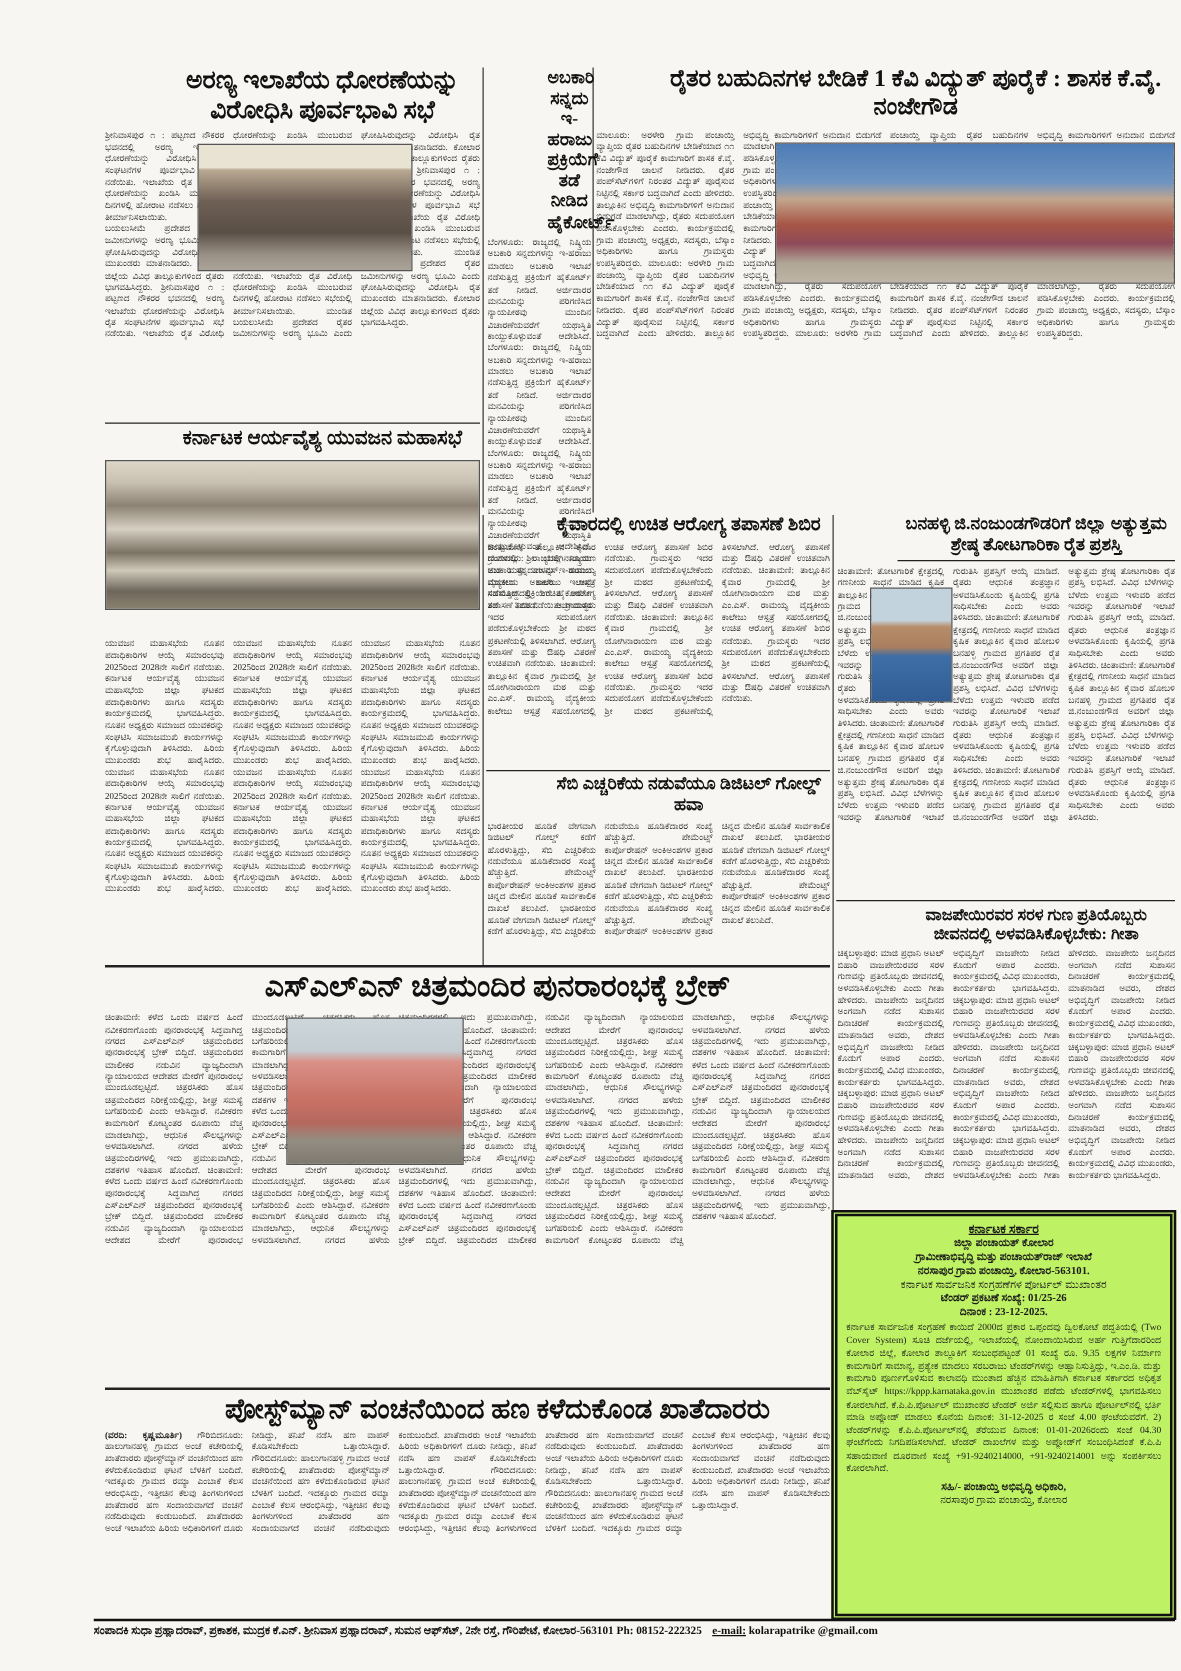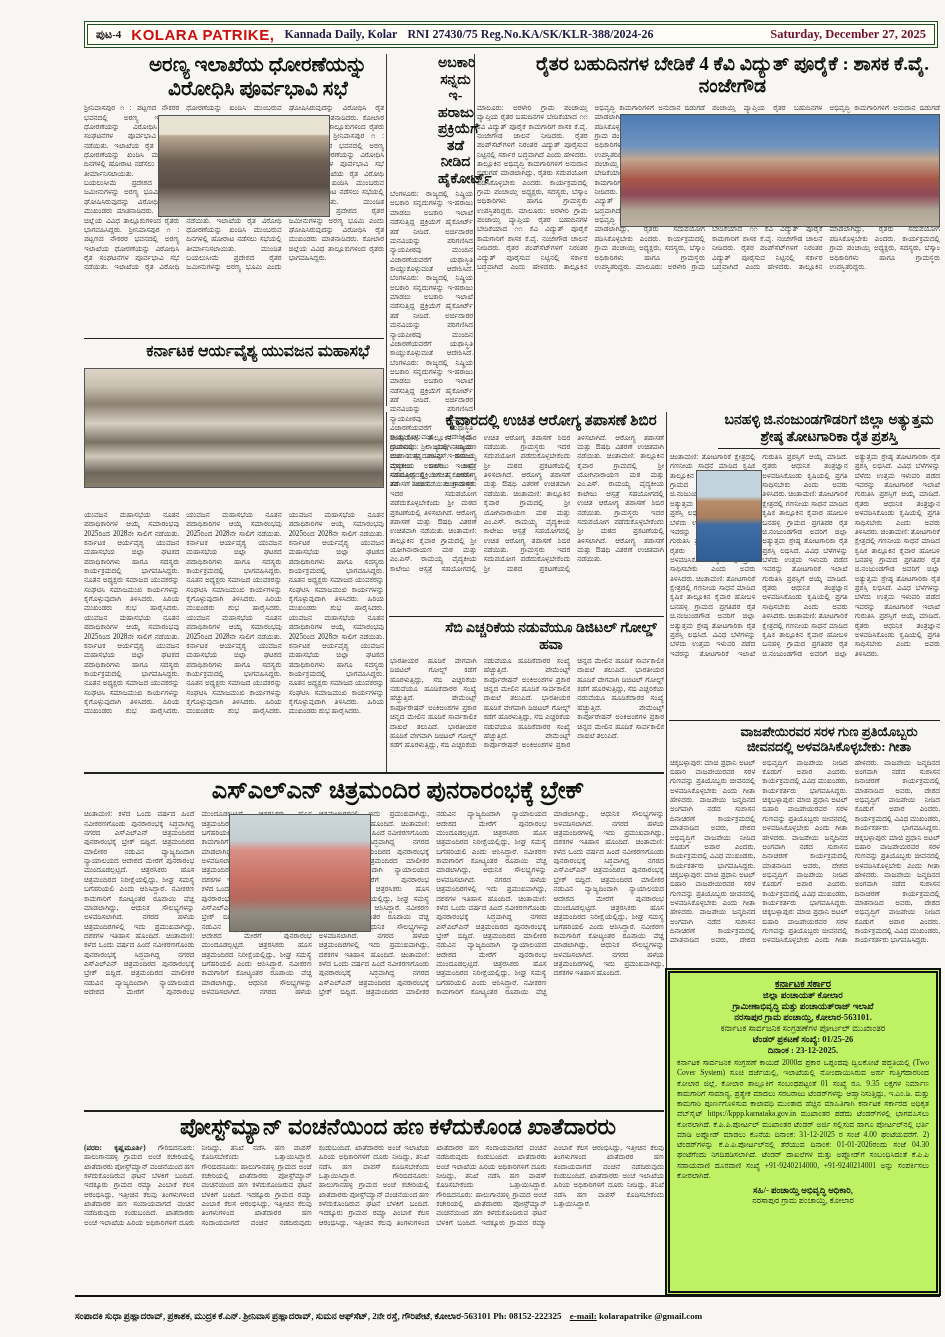--- a/index.html
+++ b/index.html
@@ -35,35 +35,28 @@
           border:5px double #111;background:#bef264;padding:5px 7px;box-sizing:border-box;overflow:hidden;}
   .notice .c{text-align:center;font-weight:bold;}
   .n-title{font-size:10px;text-decoration:underline;}
   .n-line{font-size:8.6px;}
   .n-sub{font-size:8.6px;font-weight:bold;text-decoration:underline;text-align:center;margin-top:2px;}
   .n-body{font-size:7.6px;line-height:1.35;text-align:justify;margin-top:2px;}
   .n-sign{font-size:8.6px;font-weight:bold;text-align:center;margin-top:4px;}
   .n-sign2{font-size:8.2px;text-align:center;}
   
   .footer{position:absolute;left:75px;top:1295px;width:865px;border-top:2px solid #111;
-          padding-top:14px;font-size:9px;font-weight:bold;color:#111;white-space:nowrap;overflow:hidden;}
+          padding-top:2px;font-size:9px;font-weight:bold;color:#111;white-space:nowrap;overflow:hidden;}
   .footer .em-label{text-decoration:underline;}
 </style>
 </head>
 <body>
 
 <div class="sheet">
 
-  <div class="masthead">
-    <span class="mh-page">ಪುಟ-4</span>
-    <span class="mh-brand">KOLARA PATRIKE,</span>
-    <span class="mh-sub">Kannada Daily, Kolar</span>
-    <span class="mh-reg">RNI 27430/75 Reg.No.KA/SK/KLR-388/2024-26</span>
-    <span class="mh-date">Saturday, December 27, 2025</span>
-  </div>
 
   <div class="vrule" style="left:386px;top:54px;height:352px;"></div>
   <div class="vrule" style="left:474px;top:54px;height:356px;"></div>
   <div class="vrule" style="left:386px;top:412px;height:360px;"></div>
   <div class="vrule" style="left:666px;top:412px;height:883px;"></div>
   <div class="hrule" style="left:84px;top:338px;width:300px;"></div>
   <div class="hrule" style="left:389px;top:616px;width:275px;"></div>
   <div class="hrule" style="left:669px;top:720px;width:271px;"></div>
   <div class="hrule thick" style="left:84px;top:772px;width:580px;"></div>
   <div class="hrule thick" style="left:84px;top:1110px;width:580px;"></div>
@@ -73,21 +66,21 @@
     <div class="body-text" style="margin-top:4px;height:225px;column-count:3;">ಶ್ರೀನಿವಾಸಪುರ ೧ : ಪಟ್ಟಣದ ನೌಕರರ ಭವನದಲ್ಲಿ ಅರಣ್ಯ ಇಲಾಖೆಯ ಧೋರಣೆಯನ್ನು ವಿರೋಧಿಸಿ ರೈತ ಸಂಘಟನೆಗಳ ಪೂರ್ವಭಾವಿ ಸಭೆ ನಡೆಯಿತು. ಇಲಾಖೆಯ ರೈತ ವಿರೋಧಿ ಧೋರಣೆಯನ್ನು ಖಂಡಿಸಿ ಮುಂಬರುವ ದಿನಗಳಲ್ಲಿ ಹೋರಾಟ ನಡೆಸಲು ಸಭೆಯಲ್ಲಿ ತೀರ್ಮಾನಿಸಲಾಯಿತು. ಮುಂಡಿತ ಬಯಲುಸೀಮೆ ಪ್ರದೇಶದ ರೈತರ ಜಮೀನುಗಳನ್ನು ಅರಣ್ಯ ಭೂಮಿ ಎಂದು ಘೋಷಿಸಿರುವುದನ್ನು ವಿರೋಧಿಸಿ ರೈತ ಮುಖಂಡರು ಮಾತನಾಡಿದರು. ಕೋಲಾರ ಜಿಲ್ಲೆಯ ವಿವಿಧ ತಾಲ್ಲೂಕುಗಳಿಂದ ರೈತರು ಭಾಗವಹಿಸಿದ್ದರು. ಶ್ರೀನಿವಾಸಪುರ ೧ : ಪಟ್ಟಣದ ನೌಕರರ ಭವನದಲ್ಲಿ ಅರಣ್ಯ ಇಲಾಖೆಯ ಧೋರಣೆಯನ್ನು ವಿರೋಧಿಸಿ ರೈತ ಸಂಘಟನೆಗಳ ಪೂರ್ವಭಾವಿ ಸಭೆ ನಡೆಯಿತು. ಇಲಾಖೆಯ ರೈತ ವಿರೋಧಿ ಧೋರಣೆಯನ್ನು ಖಂಡಿಸಿ ಮುಂಬರುವ ದಿನಗಳಲ್ಲಿ ಹೋರಾಟ ನಡೆಸಲು ಸಭೆಯಲ್ಲಿ ತೀರ್ಮಾನಿಸಲಾಯಿತು. ಮುಂಡಿತ ಬಯಲುಸೀಮೆ ಪ್ರದೇಶದ ರೈತರ ಜಮೀನುಗಳನ್ನು ಅರಣ್ಯ ಭೂಮಿ ಎಂದು ಘೋಷಿಸಿರುವುದನ್ನು ವಿರೋಧಿಸಿ ರೈತ ಮುಖಂಡರು ಮಾತನಾಡಿದರು. ಕೋಲಾರ ಜಿಲ್ಲೆಯ ವಿವಿಧ ತಾಲ್ಲೂಕುಗಳಿಂದ ರೈತರು ಭಾಗವಹಿಸಿದ್ದರು. ಶ್ರೀನಿವಾಸಪುರ ೧ : ಪಟ್ಟಣದ ನೌಕರರ ಭವನದಲ್ಲಿ ಅರಣ್ಯ ಇಲಾಖೆಯ ಧೋರಣೆಯನ್ನು ವಿರೋಧಿಸಿ ರೈತ ಸಂಘಟನೆಗಳ ಪೂರ್ವಭಾವಿ ಸಭೆ ನಡೆಯಿತು. ಇಲಾಖೆಯ ರೈತ ವಿರೋಧಿ ಧೋರಣೆಯನ್ನು ಖಂಡಿಸಿ ಮುಂಬರುವ ದಿನಗಳಲ್ಲಿ ಹೋರಾಟ ನಡೆಸಲು ಸಭೆಯಲ್ಲಿ ತೀರ್ಮಾನಿಸಲಾಯಿತು. ಮುಂಡಿತ ಬಯಲುಸೀಮೆ ಪ್ರದೇಶದ ರೈತರ ಜಮೀನುಗಳನ್ನು ಅರಣ್ಯ ಭೂಮಿ ಎಂದು ಘೋಷಿಸಿರುವುದನ್ನು ವಿರೋಧಿಸಿ ರೈತ ಮುಖಂಡರು ಮಾತನಾಡಿದರು. ಕೋಲಾರ ಜಿಲ್ಲೆಯ ವಿವಿಧ ತಾಲ್ಲೂಕುಗಳಿಂದ ರೈತರು ಭಾಗವಹಿಸಿದ್ದರು. ಶ್ರೀನಿವಾಸಪುರ ೧ : ಪಟ್ಟಣದ ನೌಕರರ ಭವನದಲ್ಲಿ ಅರಣ್ಯ ಇಲಾಖೆಯ ಧೋರಣೆಯನ್ನು ವಿರೋಧಿಸಿ ರೈತ ಸಂಘಟನೆಗಳ ಪೂರ್ವಭಾವಿ ಸಭೆ ನಡೆಯಿತು. ಇಲಾಖೆಯ ರೈತ ವಿರೋಧಿ ಧೋರಣೆಯನ್ನು ಖಂಡಿಸಿ ಮುಂಬರುವ ದಿನಗಳಲ್ಲಿ ಹೋರಾಟ ನಡೆಸಲು ಸಭೆಯಲ್ಲಿ ತೀರ್ಮಾನಿಸಲಾಯಿತು. ಮುಂಡಿತ ಬಯಲುಸೀಮೆ ಪ್ರದೇಶದ ರೈತರ ಜಮೀನುಗಳನ್ನು ಅರಣ್ಯ ಭೂಮಿ ಎಂದು ಘೋಷಿಸಿರುವುದನ್ನು ವಿರೋಧಿಸಿ ರೈತ ಮುಖಂಡರು ಮಾತನಾಡಿದರು. ಕೋಲಾರ ಜಿಲ್ಲೆಯ ವಿವಿಧ ತಾಲ್ಲೂಕುಗಳಿಂದ ರೈತರು ಭಾಗವಹಿಸಿದ್ದರು.</div>
     <div class="photo ph-meeting" style="left:74px;top:62px;width:172px;height:102px;"></div>
   </div>
 
   <div class="art" style="left:390px;top:55px;width:83px;height:350px;">
     <div class="hl" style="font-size:14px;">ಅಬಕಾರಿ ಸನ್ನದು ಇ-ಹರಾಜು ಪ್ರಕ್ರಿಯೆಗೆ ತಡೆ ನೀಡಿದ ಹೈಕೋರ್ಟ್</div>
     <div class="body-text" style="margin-top:3px;height:300px;column-count:1;">ಬೆಂಗಳೂರು: ರಾಜ್ಯದಲ್ಲಿ ನಿಷ್ಕ್ರಿಯ ಅಬಕಾರಿ ಸನ್ನದುಗಳನ್ನು ಇ-ಹರಾಜು ಮಾಡಲು ಅಬಕಾರಿ ಇಲಾಖೆ ನಡೆಸುತ್ತಿದ್ದ ಪ್ರಕ್ರಿಯೆಗೆ ಹೈಕೋರ್ಟ್ ತಡೆ ನೀಡಿದೆ. ಅರ್ಜಿದಾರರ ಮನವಿಯನ್ನು ಪರಿಗಣಿಸಿದ ನ್ಯಾಯಪೀಠವು ಮುಂದಿನ ವಿಚಾರಣೆಯವರೆಗೆ ಯಥಾಸ್ಥಿತಿ ಕಾಯ್ದುಕೊಳ್ಳುವಂತೆ ಆದೇಶಿಸಿದೆ. ಬೆಂಗಳೂರು: ರಾಜ್ಯದಲ್ಲಿ ನಿಷ್ಕ್ರಿಯ ಅಬಕಾರಿ ಸನ್ನದುಗಳನ್ನು ಇ-ಹರಾಜು ಮಾಡಲು ಅಬಕಾರಿ ಇಲಾಖೆ ನಡೆಸುತ್ತಿದ್ದ ಪ್ರಕ್ರಿಯೆಗೆ ಹೈಕೋರ್ಟ್ ತಡೆ ನೀಡಿದೆ. ಅರ್ಜಿದಾರರ ಮನವಿಯನ್ನು ಪರಿಗಣಿಸಿದ ನ್ಯಾಯಪೀಠವು ಮುಂದಿನ ವಿಚಾರಣೆಯವರೆಗೆ ಯಥಾಸ್ಥಿತಿ ಕಾಯ್ದುಕೊಳ್ಳುವಂತೆ ಆದೇಶಿಸಿದೆ. ಬೆಂಗಳೂರು: ರಾಜ್ಯದಲ್ಲಿ ನಿಷ್ಕ್ರಿಯ ಅಬಕಾರಿ ಸನ್ನದುಗಳನ್ನು ಇ-ಹರಾಜು ಮಾಡಲು ಅಬಕಾರಿ ಇಲಾಖೆ ನಡೆಸುತ್ತಿದ್ದ ಪ್ರಕ್ರಿಯೆಗೆ ಹೈಕೋರ್ಟ್ ತಡೆ ನೀಡಿದೆ. ಅರ್ಜಿದಾರರ ಮನವಿಯನ್ನು ಪರಿಗಣಿಸಿದ ನ್ಯಾಯಪೀಠವು ಮುಂದಿನ ವಿಚಾರಣೆಯವರೆಗೆ ಯಥಾಸ್ಥಿತಿ ಕಾಯ್ದುಕೊಳ್ಳುವಂತೆ ಆದೇಶಿಸಿದೆ. ಬೆಂಗಳೂರು: ರಾಜ್ಯದಲ್ಲಿ ನಿಷ್ಕ್ರಿಯ ಅಬಕಾರಿ ಸನ್ನದುಗಳನ್ನು ಇ-ಹರಾಜು ಮಾಡಲು ಅಬಕಾರಿ ಇಲಾಖೆ ನಡೆಸುತ್ತಿದ್ದ ಪ್ರಕ್ರಿಯೆಗೆ ಹೈಕೋರ್ಟ್ ತಡೆ ನೀಡಿದೆ. ಅರ್ಜಿದಾರರ ಮನವಿಯನ್ನು ಪರಿಗಣಿಸಿದ ನ್ಯಾಯಪೀಠವು ಮುಂದಿನ ವಿಚಾರಣೆಯವರೆಗೆ ಯಥಾಸ್ಥಿತಿ ಕಾಯ್ದುಕೊಳ್ಳುವಂತೆ ಆದೇಶಿಸಿದೆ.</div>
   </div>
 
   <div class="art" style="left:477px;top:53px;width:463px;height:360px;">
-    <div class="hl" style="font-size:19px;">ರೈತರ ಬಹುದಿನಗಳ ಬೇಡಿಕೆ 4 ಕೆವಿ ವಿದ್ಯುತ್ ಪೂರೈಕೆ : ಶಾಸಕ ಕೆ.ವೈ. ನಂಜೇಗೌಡ</div>
+    <div class="hl" style="font-size:19px;">ರೈತರ ಬಹುದಿನಗಳ ಬೇಡಿಕೆ 1 ಕೆವಿ ವಿದ್ಯುತ್ ಪೂರೈಕೆ : ಶಾಸಕ ಕೆ.ವೈ. ನಂಜೇಗೌಡ</div>
     <div class="body-text" style="margin-top:6px;height:298px;column-count:4;">ಮಾಲೂರು: ಅರಳೇರಿ ಗ್ರಾಮ ಪಂಚಾಯ್ತಿ ವ್ಯಾಪ್ತಿಯ ರೈತರ ಬಹುದಿನಗಳ ಬೇಡಿಕೆಯಾದ ೧೧ ಕೆವಿ ವಿದ್ಯುತ್ ಪೂರೈಕೆ ಕಾಮಗಾರಿಗೆ ಶಾಸಕ ಕೆ.ವೈ. ನಂಜೇಗೌಡ ಚಾಲನೆ ನೀಡಿದರು. ರೈತರ ಪಂಪ್‌ಸೆಟ್‌ಗಳಿಗೆ ನಿರಂತರ ವಿದ್ಯುತ್ ಪೂರೈಸುವ ನಿಟ್ಟಿನಲ್ಲಿ ಸರ್ಕಾರ ಬದ್ಧವಾಗಿದೆ ಎಂದು ಹೇಳಿದರು. ತಾಲ್ಲೂಕಿನ ಅಭಿವೃದ್ಧಿ ಕಾಮಗಾರಿಗಳಿಗೆ ಅನುದಾನ ಬಿಡುಗಡೆ ಮಾಡಲಾಗಿದ್ದು, ರೈತರು ಸದುಪಯೋಗ ಪಡಿಸಿಕೊಳ್ಳಬೇಕು ಎಂದರು. ಕಾರ್ಯಕ್ರಮದಲ್ಲಿ ಗ್ರಾಮ ಪಂಚಾಯ್ತಿ ಅಧ್ಯಕ್ಷರು, ಸದಸ್ಯರು, ಬೆಸ್ಕಾಂ ಅಧಿಕಾರಿಗಳು ಹಾಗೂ ಗ್ರಾಮಸ್ಥರು ಉಪಸ್ಥಿತರಿದ್ದರು. ಮಾಲೂರು: ಅರಳೇರಿ ಗ್ರಾಮ ಪಂಚಾಯ್ತಿ ವ್ಯಾಪ್ತಿಯ ರೈತರ ಬಹುದಿನಗಳ ಬೇಡಿಕೆಯಾದ ೧೧ ಕೆವಿ ವಿದ್ಯುತ್ ಪೂರೈಕೆ ಕಾಮಗಾರಿಗೆ ಶಾಸಕ ಕೆ.ವೈ. ನಂಜೇಗೌಡ ಚಾಲನೆ ನೀಡಿದರು. ರೈತರ ಪಂಪ್‌ಸೆಟ್‌ಗಳಿಗೆ ನಿರಂತರ ವಿದ್ಯುತ್ ಪೂರೈಸುವ ನಿಟ್ಟಿನಲ್ಲಿ ಸರ್ಕಾರ ಬದ್ಧವಾಗಿದೆ ಎಂದು ಹೇಳಿದರು. ತಾಲ್ಲೂಕಿನ ಅಭಿವೃದ್ಧಿ ಕಾಮಗಾರಿಗಳಿಗೆ ಅನುದಾನ ಬಿಡುಗಡೆ ಮಾಡಲಾಗಿದ್ದು, ರೈತರು ಸದುಪಯೋಗ ಪಡಿಸಿಕೊಳ್ಳಬೇಕು ಎಂದರು. ಕಾರ್ಯಕ್ರಮದಲ್ಲಿ ಗ್ರಾಮ ಪಂಚಾಯ್ತಿ ಅಧ್ಯಕ್ಷರು, ಸದಸ್ಯರು, ಬೆಸ್ಕಾಂ ಅಧಿಕಾರಿಗಳು ಹಾಗೂ ಗ್ರಾಮಸ್ಥರು ಉಪಸ್ಥಿತರಿದ್ದರು. ಮಾಲೂರು: ಅರಳೇರಿ ಗ್ರಾಮ ಪಂಚಾಯ್ತಿ ವ್ಯಾಪ್ತಿಯ ರೈತರ ಬಹುದಿನಗಳ ಬೇಡಿಕೆಯಾದ ೧೧ ಕೆವಿ ವಿದ್ಯುತ್ ಪೂರೈಕೆ ಕಾಮಗಾರಿಗೆ ಶಾಸಕ ಕೆ.ವೈ. ನಂಜೇಗೌಡ ಚಾಲನೆ ನೀಡಿದರು. ರೈತರ ಪಂಪ್‌ಸೆಟ್‌ಗಳಿಗೆ ನಿರಂತರ ವಿದ್ಯುತ್ ಪೂರೈಸುವ ನಿಟ್ಟಿನಲ್ಲಿ ಸರ್ಕಾರ ಬದ್ಧವಾಗಿದೆ ಎಂದು ಹೇಳಿದರು. ತಾಲ್ಲೂಕಿನ ಅಭಿವೃದ್ಧಿ ಕಾಮಗಾರಿಗಳಿಗೆ ಅನುದಾನ ಬಿಡುಗಡೆ ಮಾಡಲಾಗಿದ್ದು, ರೈತರು ಸದುಪಯೋಗ ಪಡಿಸಿಕೊಳ್ಳಬೇಕು ಎಂದರು. ಕಾರ್ಯಕ್ರಮದಲ್ಲಿ ಗ್ರಾಮ ಪಂಚಾಯ್ತಿ ಅಧ್ಯಕ್ಷರು, ಸದಸ್ಯರು, ಬೆಸ್ಕಾಂ ಅಧಿಕಾರಿಗಳು ಹಾಗೂ ಗ್ರಾಮಸ್ಥರು ಉಪಸ್ಥಿತರಿದ್ದರು. ಮಾಲೂರು: ಅರಳೇರಿ ಗ್ರಾಮ ಪಂಚಾಯ್ತಿ ವ್ಯಾಪ್ತಿಯ ರೈತರ ಬಹುದಿನಗಳ ಬೇಡಿಕೆಯಾದ ೧೧ ಕೆವಿ ವಿದ್ಯುತ್ ಪೂರೈಕೆ ಕಾಮಗಾರಿಗೆ ಶಾಸಕ ಕೆ.ವೈ. ನಂಜೇಗೌಡ ಚಾಲನೆ ನೀಡಿದರು. ರೈತರ ಪಂಪ್‌ಸೆಟ್‌ಗಳಿಗೆ ನಿರಂತರ ವಿದ್ಯುತ್ ಪೂರೈಸುವ ನಿಟ್ಟಿನಲ್ಲಿ ಸರ್ಕಾರ ಬದ್ಧವಾಗಿದೆ ಎಂದು ಹೇಳಿದರು. ತಾಲ್ಲೂಕಿನ ಅಭಿವೃದ್ಧಿ ಕಾಮಗಾರಿಗಳಿಗೆ ಅನುದಾನ ಬಿಡುಗಡೆ ಮಾಡಲಾಗಿದ್ದು, ರೈತರು ಸದುಪಯೋಗ ಪಡಿಸಿಕೊಳ್ಳಬೇಕು ಎಂದರು. ಕಾರ್ಯಕ್ರಮದಲ್ಲಿ ಗ್ರಾಮ ಪಂಚಾಯ್ತಿ ಅಧ್ಯಕ್ಷರು, ಸದಸ್ಯರು, ಬೆಸ್ಕಾಂ ಅಧಿಕಾರಿಗಳು ಹಾಗೂ ಗ್ರಾಮಸ್ಥರು ಉಪಸ್ಥಿತರಿದ್ದರು. ಮಾಲೂರು: ಅರಳೇರಿ ಗ್ರಾಮ ಪಂಚಾಯ್ತಿ ವ್ಯಾಪ್ತಿಯ ರೈತರ ಬಹುದಿನಗಳ ಬೇಡಿಕೆಯಾದ ೧೧ ಕೆವಿ ವಿದ್ಯುತ್ ಪೂರೈಕೆ ಕಾಮಗಾರಿಗೆ ಶಾಸಕ ಕೆ.ವೈ. ನಂಜೇಗೌಡ ಚಾಲನೆ ನೀಡಿದರು. ರೈತರ ಪಂಪ್‌ಸೆಟ್‌ಗಳಿಗೆ ನಿರಂತರ ವಿದ್ಯುತ್ ಪೂರೈಸುವ ನಿಟ್ಟಿನಲ್ಲಿ ಸರ್ಕಾರ ಬದ್ಧವಾಗಿದೆ ಎಂದು ಹೇಳಿದರು. ತಾಲ್ಲೂಕಿನ ಅಭಿವೃದ್ಧಿ ಕಾಮಗಾರಿಗಳಿಗೆ ಅನುದಾನ ಬಿಡುಗಡೆ ಮಾಡಲಾಗಿದ್ದು, ರೈತರು ಸದುಪಯೋಗ ಪಡಿಸಿಕೊಳ್ಳಬೇಕು ಎಂದರು. ಕಾರ್ಯಕ್ರಮದಲ್ಲಿ ಗ್ರಾಮ ಪಂಚಾಯ್ತಿ ಅಧ್ಯಕ್ಷರು, ಸದಸ್ಯರು, ಬೆಸ್ಕಾಂ ಅಧಿಕಾರಿಗಳು ಹಾಗೂ ಗ್ರಾಮಸ್ಥರು ಉಪಸ್ಥಿತರಿದ್ದರು. ಮಾಲೂರು: ಅರಳೇರಿ ಗ್ರಾಮ ಪಂಚಾಯ್ತಿ ವ್ಯಾಪ್ತಿಯ ರೈತರ ಬಹುದಿನಗಳ ಬೇಡಿಕೆಯಾದ ೧೧ ಕೆವಿ ವಿದ್ಯುತ್ ಪೂರೈಕೆ ಕಾಮಗಾರಿಗೆ ಶಾಸಕ ಕೆ.ವೈ. ನಂಜೇಗೌಡ ಚಾಲನೆ ನೀಡಿದರು. ರೈತರ ಪಂಪ್‌ಸೆಟ್‌ಗಳಿಗೆ ನಿರಂತರ ವಿದ್ಯುತ್ ಪೂರೈಸುವ ನಿಟ್ಟಿನಲ್ಲಿ ಸರ್ಕಾರ ಬದ್ಧವಾಗಿದೆ ಎಂದು ಹೇಳಿದರು. ತಾಲ್ಲೂಕಿನ ಅಭಿವೃದ್ಧಿ ಕಾಮಗಾರಿಗಳಿಗೆ ಅನುದಾನ ಬಿಡುಗಡೆ ಮಾಡಲಾಗಿದ್ದು, ರೈತರು ಸದುಪಯೋಗ ಪಡಿಸಿಕೊಳ್ಳಬೇಕು ಎಂದರು. ಕಾರ್ಯಕ್ರಮದಲ್ಲಿ ಗ್ರಾಮ ಪಂಚಾಯ್ತಿ ಅಧ್ಯಕ್ಷರು, ಸದಸ್ಯರು, ಬೆಸ್ಕಾಂ ಅಧಿಕಾರಿಗಳು ಹಾಗೂ ಗ್ರಾಮಸ್ಥರು ಉಪಸ್ಥಿತರಿದ್ದರು.</div>
     <div class="photo ph-stage" style="left:143px;top:61px;width:320px;height:113px;"></div>
   </div>
 
   <div class="art" style="left:84px;top:342px;width:300px;height:430px;">
     <div class="hl" style="font-size:16px;">ಕರ್ನಾಟಕ ಆರ್ಯವೈಶ್ಯ ಯುವಜನ ಮಹಾಸಭೆ</div>
     <div class="photo ph-group" style="left:0px;top:26px;width:300px;height:120px;"></div>
     <div class="body-text" style="margin-top:150px;height:276px;column-count:3;">ಯುವಜನ ಮಹಾಸಭೆಯ ನೂತನ ಪದಾಧಿಕಾರಿಗಳ ಆಯ್ಕೆ ಸಮಾರಂಭವು 2025ರಿಂದ 2028ನೇ ಸಾಲಿಗೆ ನಡೆಯಿತು. ಕರ್ನಾಟಕ ಆರ್ಯವೈಶ್ಯ ಯುವಜನ ಮಹಾಸಭೆಯ ಜಿಲ್ಲಾ ಘಟಕದ ಪದಾಧಿಕಾರಿಗಳು ಹಾಗೂ ಸದಸ್ಯರು ಕಾರ್ಯಕ್ರಮದಲ್ಲಿ ಭಾಗವಹಿಸಿದ್ದರು. ನೂತನ ಅಧ್ಯಕ್ಷರು ಸಮಾಜದ ಯುವಕರನ್ನು ಸಂಘಟಿಸಿ ಸಮಾಜಮುಖಿ ಕಾರ್ಯಗಳನ್ನು ಕೈಗೊಳ್ಳುವುದಾಗಿ ತಿಳಿಸಿದರು. ಹಿರಿಯ ಮುಖಂಡರು ಶುಭ ಹಾರೈಸಿದರು. ಯುವಜನ ಮಹಾಸಭೆಯ ನೂತನ ಪದಾಧಿಕಾರಿಗಳ ಆಯ್ಕೆ ಸಮಾರಂಭವು 2025ರಿಂದ 2028ನೇ ಸಾಲಿಗೆ ನಡೆಯಿತು. ಕರ್ನಾಟಕ ಆರ್ಯವೈಶ್ಯ ಯುವಜನ ಮಹಾಸಭೆಯ ಜಿಲ್ಲಾ ಘಟಕದ ಪದಾಧಿಕಾರಿಗಳು ಹಾಗೂ ಸದಸ್ಯರು ಕಾರ್ಯಕ್ರಮದಲ್ಲಿ ಭಾಗವಹಿಸಿದ್ದರು. ನೂತನ ಅಧ್ಯಕ್ಷರು ಸಮಾಜದ ಯುವಕರನ್ನು ಸಂಘಟಿಸಿ ಸಮಾಜಮುಖಿ ಕಾರ್ಯಗಳನ್ನು ಕೈಗೊಳ್ಳುವುದಾಗಿ ತಿಳಿಸಿದರು. ಹಿರಿಯ ಮುಖಂಡರು ಶುಭ ಹಾರೈಸಿದರು. ಯುವಜನ ಮಹಾಸಭೆಯ ನೂತನ ಪದಾಧಿಕಾರಿಗಳ ಆಯ್ಕೆ ಸಮಾರಂಭವು 2025ರಿಂದ 2028ನೇ ಸಾಲಿಗೆ ನಡೆಯಿತು. ಕರ್ನಾಟಕ ಆರ್ಯವೈಶ್ಯ ಯುವಜನ ಮಹಾಸಭೆಯ ಜಿಲ್ಲಾ ಘಟಕದ ಪದಾಧಿಕಾರಿಗಳು ಹಾಗೂ ಸದಸ್ಯರು ಕಾರ್ಯಕ್ರಮದಲ್ಲಿ ಭಾಗವಹಿಸಿದ್ದರು. ನೂತನ ಅಧ್ಯಕ್ಷರು ಸಮಾಜದ ಯುವಕರನ್ನು ಸಂಘಟಿಸಿ ಸಮಾಜಮುಖಿ ಕಾರ್ಯಗಳನ್ನು ಕೈಗೊಳ್ಳುವುದಾಗಿ ತಿಳಿಸಿದರು. ಹಿರಿಯ ಮುಖಂಡರು ಶುಭ ಹಾರೈಸಿದರು. ಯುವಜನ ಮಹಾಸಭೆಯ ನೂತನ ಪದಾಧಿಕಾರಿಗಳ ಆಯ್ಕೆ ಸಮಾರಂಭವು 2025ರಿಂದ 2028ನೇ ಸಾಲಿಗೆ ನಡೆಯಿತು. ಕರ್ನಾಟಕ ಆರ್ಯವೈಶ್ಯ ಯುವಜನ ಮಹಾಸಭೆಯ ಜಿಲ್ಲಾ ಘಟಕದ ಪದಾಧಿಕಾರಿಗಳು ಹಾಗೂ ಸದಸ್ಯರು ಕಾರ್ಯಕ್ರಮದಲ್ಲಿ ಭಾಗವಹಿಸಿದ್ದರು. ನೂತನ ಅಧ್ಯಕ್ಷರು ಸಮಾಜದ ಯುವಕರನ್ನು ಸಂಘಟಿಸಿ ಸಮಾಜಮುಖಿ ಕಾರ್ಯಗಳನ್ನು ಕೈಗೊಳ್ಳುವುದಾಗಿ ತಿಳಿಸಿದರು. ಹಿರಿಯ ಮುಖಂಡರು ಶುಭ ಹಾರೈಸಿದರು. ಯುವಜನ ಮಹಾಸಭೆಯ ನೂತನ ಪದಾಧಿಕಾರಿಗಳ ಆಯ್ಕೆ ಸಮಾರಂಭವು 2025ರಿಂದ 2028ನೇ ಸಾಲಿಗೆ ನಡೆಯಿತು. ಕರ್ನಾಟಕ ಆರ್ಯವೈಶ್ಯ ಯುವಜನ ಮಹಾಸಭೆಯ ಜಿಲ್ಲಾ ಘಟಕದ ಪದಾಧಿಕಾರಿಗಳು ಹಾಗೂ ಸದಸ್ಯರು ಕಾರ್ಯಕ್ರಮದಲ್ಲಿ ಭಾಗವಹಿಸಿದ್ದರು. ನೂತನ ಅಧ್ಯಕ್ಷರು ಸಮಾಜದ ಯುವಕರನ್ನು ಸಂಘಟಿಸಿ ಸಮಾಜಮುಖಿ ಕಾರ್ಯಗಳನ್ನು ಕೈಗೊಳ್ಳುವುದಾಗಿ ತಿಳಿಸಿದರು. ಹಿರಿಯ ಮುಖಂಡರು ಶುಭ ಹಾರೈಸಿದರು. ಯುವಜನ ಮಹಾಸಭೆಯ ನೂತನ ಪದಾಧಿಕಾರಿಗಳ ಆಯ್ಕೆ ಸಮಾರಂಭವು 2025ರಿಂದ 2028ನೇ ಸಾಲಿಗೆ ನಡೆಯಿತು. ಕರ್ನಾಟಕ ಆರ್ಯವೈಶ್ಯ ಯುವಜನ ಮಹಾಸಭೆಯ ಜಿಲ್ಲಾ ಘಟಕದ ಪದಾಧಿಕಾರಿಗಳು ಹಾಗೂ ಸದಸ್ಯರು ಕಾರ್ಯಕ್ರಮದಲ್ಲಿ ಭಾಗವಹಿಸಿದ್ದರು. ನೂತನ ಅಧ್ಯಕ್ಷರು ಸಮಾಜದ ಯುವಕರನ್ನು ಸಂಘಟಿಸಿ ಸಮಾಜಮುಖಿ ಕಾರ್ಯಗಳನ್ನು ಕೈಗೊಳ್ಳುವುದಾಗಿ ತಿಳಿಸಿದರು. ಹಿರಿಯ ಮುಖಂಡರು ಶುಭ ಹಾರೈಸಿದರು.</div>
   </div>
 

